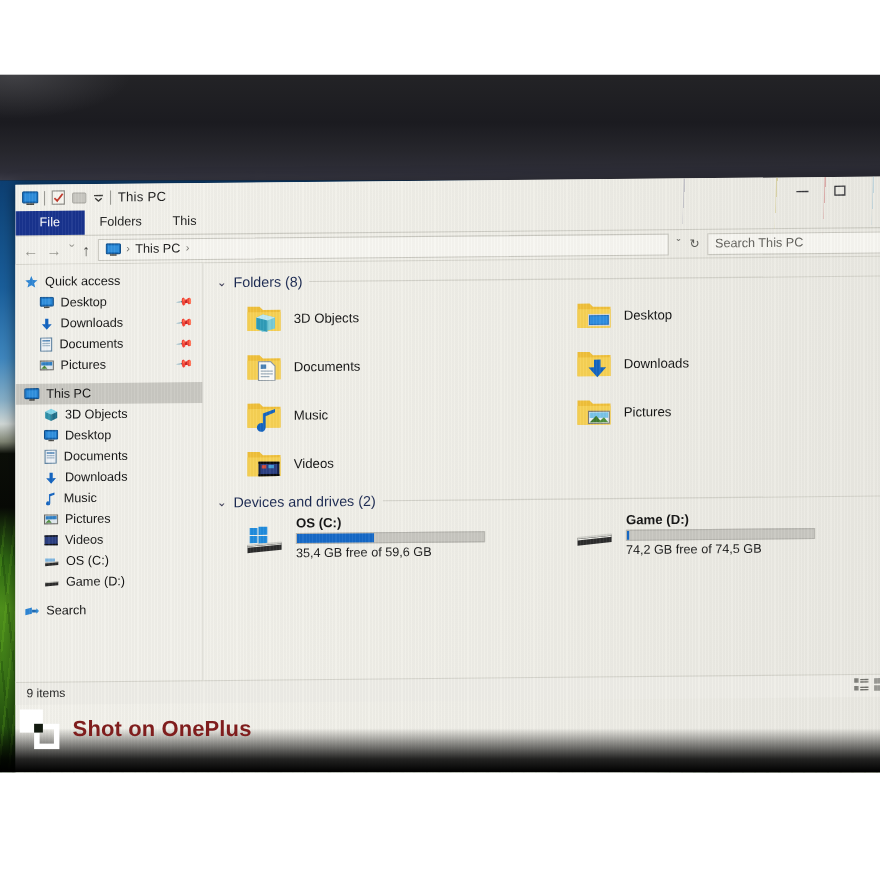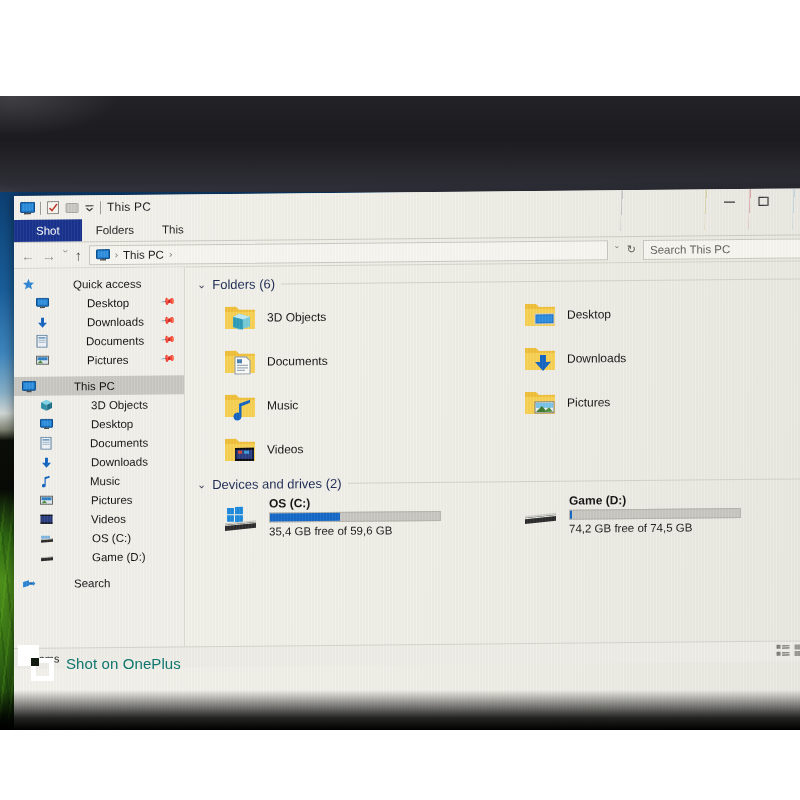--- a/index.html
+++ b/index.html
@@ -1,20 +1,20 @@
 <!DOCTYPE html>
 <html><head>
 <meta charset="utf-8">
 <style>
   html,body{margin:0;padding:0;background:#ffffff;}
   body{width:800px;height:800px;overflow:hidden;font-family:"Liberation Sans",sans-serif;}
 
   
   #photo{
-    position:absolute;left:0;top:96px;width:800px;height:634px;
+    position:absolute;left:0;top:68px;width:800px;height:634px;
     overflow:hidden;background:#16161a;
   }
   
   .bezel-top{
     position:absolute;left:0;top:0;width:800px;height:96px;
     background:linear-gradient(180deg,#232326 0%,#1b1b20 45%,#26262c 72%,#2e2e38 92%,#3a3a46 100%);
   }
   .bezel-top:after{
     content:"";position:absolute;left:0;top:0;width:120px;height:40px;
     background:radial-gradient(ellipse at 10% 0%,rgba(90,90,95,.55),rgba(0,0,0,0) 70%);
@@ -102,21 +102,21 @@
   .crumb-sep{color:#6d6d68;font-size:10px;}
   .addr-tools{display:flex;align-items:center;gap:8px;color:#5a5a56;font-size:11px;}
   .search{width:150px;height:18px;background:#f7f6f1;border:1px solid #c9c8c0;
           display:flex;align-items:center;padding:0 6px;font-size:11.5px;color:#63625d;}
 
   
   .body{display:flex;height:379px;}
   .nav{width:170px;background:#f1f0ea;border-right:1px solid #dcdbd3;padding-top:6px;font-size:11.5px;}
   .nitem{height:19px;display:flex;align-items:center;gap:6px;padding-left:8px;position:relative;color:#131313;}
   .nitem.sel{background:#c9c8c2;}
-  .nitem .lbl{white-space:nowrap;margin-left:32px;}
+  .nitem .lbl{white-space:nowrap;}
   .pin{position:absolute;right:10px;color:#6f6f6a;font-size:10px;transform:rotate(40deg);}
   .indent1{padding-left:22px;}
   .indent2{padding-left:26px;}
   .gap{height:7px;}
 
   .content{flex:1;position:relative;padding:8px 0 0 12px;overflow:hidden;}
   .grouphdr{display:flex;align-items:center;gap:6px;font-size:13px;color:#1c2a52;margin:2px 0 4px 0;}
   .grouphdr .chev{color:#3a3a55;font-size:11px;}
   .grouphdr .rule{flex:1;height:1px;background:#d3d2ca;margin-right:14px;}
 
@@ -138,21 +138,21 @@
           display:flex;align-items:center;padding:0 10px;font-size:11px;color:#2b2b2b;position:relative;}
   .viewbtns{position:absolute;right:6px;top:2px;display:flex;gap:4px;}
 
   
   #watermark{position:absolute;left:18px;top:645px;display:flex;align-items:center;gap:12px;z-index:80;}
   .op-logo{width:36px;height:36px;position:relative;}
   .op-logo .sq1{position:absolute;left:0;top:0;width:21px;height:21px;background:#fff;}
   .op-logo .sq2{position:absolute;left:13px;top:13px;width:23px;height:23px;
                 border:5px solid #fff;box-sizing:border-box;background:transparent;}
   .op-logo .cut{position:absolute;left:13px;top:13px;width:8px;height:8px;background:#131b10;}
-  .op-text{color:#0f766e;font-size:15px;font-weight:normal;letter-spacing:.1px;}
+  .op-text{color:#7f1d1d;font-size:20px;font-weight:bold;letter-spacing:.1px;}
 
   svg{display:block;}
 </style>
 </head>
 <body>
 
 <div id="photo">
   <div class="bezel-top"></div>
   <div class="wallpaper"></div>
   <div class="grass-tex"></div>
@@ -199,21 +199,21 @@
         <div class="wbtn">
           <svg width="13" height="13" viewBox="0 0 13 13">
                 <rect x="2" y="2.5" width="9" height="8" fill="none" stroke="#36363a" stroke-width="1.2"></rect>
               </svg>
         </div>
         <div class="wbtn"></div>
       </div>
     </div>
 
     <div class="tabs">
-      <div class="tab file">Shot</div>
+      <div class="tab file">File</div>
       <div class="tab">Folders</div>
       <div class="tab">This</div>
     </div>
 
     <div class="addrrow">
       <span class="nav-ico">←</span>
       <span class="nav-ico">→</span>
       <span class="nav-ico">ˇ</span>
       <span class="nav-ico up">↑</span>
       <div class="addr">
@@ -415,21 +415,21 @@
                 </svg>
           </span>
           <span class="lbl">Search</span>
         </div>
       </div>
 
       <div class="content">
 
         <div class="grouphdr">
           <span class="chev">⌄</span>
-          <span>Folders (6)</span>
+          <span>Folders (8)</span>
           <span class="rule"></span>
         </div>
 
         <div class="fgrid">
           <div class="fitem">
             <span>
               <svg width="34" height="30" viewBox="0 0 34 30">
                     <path d="M2 4h11l3 3h16v19H2z" fill="#f0c03a"></path>
                     <path d="M2 9h30v17H2z" fill="#f7d154"></path>
                     <path d="M16 11 L27 14 L27 24 L16 27 L10 24 L10 14z" fill="#6fc9dd" opacity=".95"></path>

